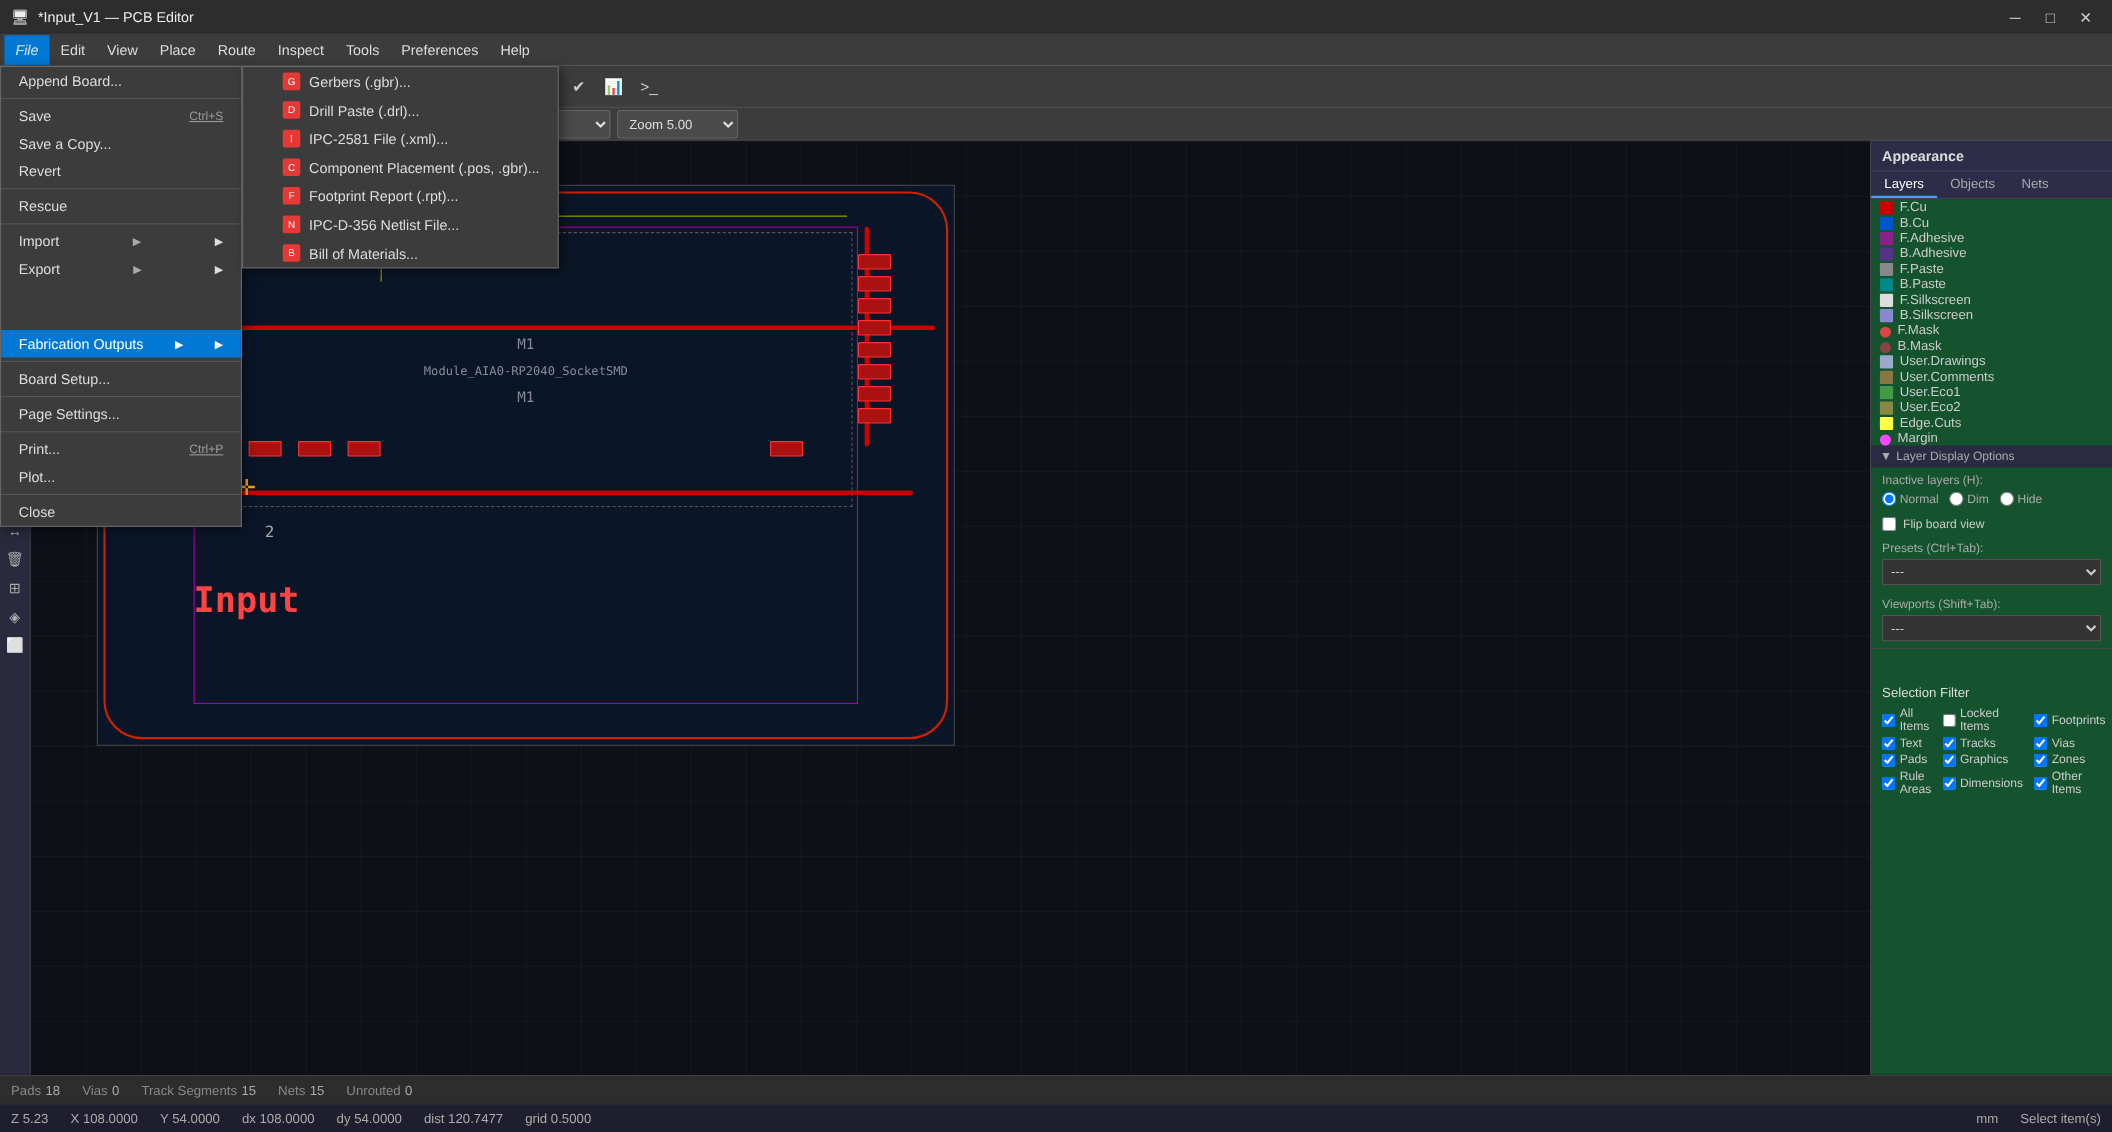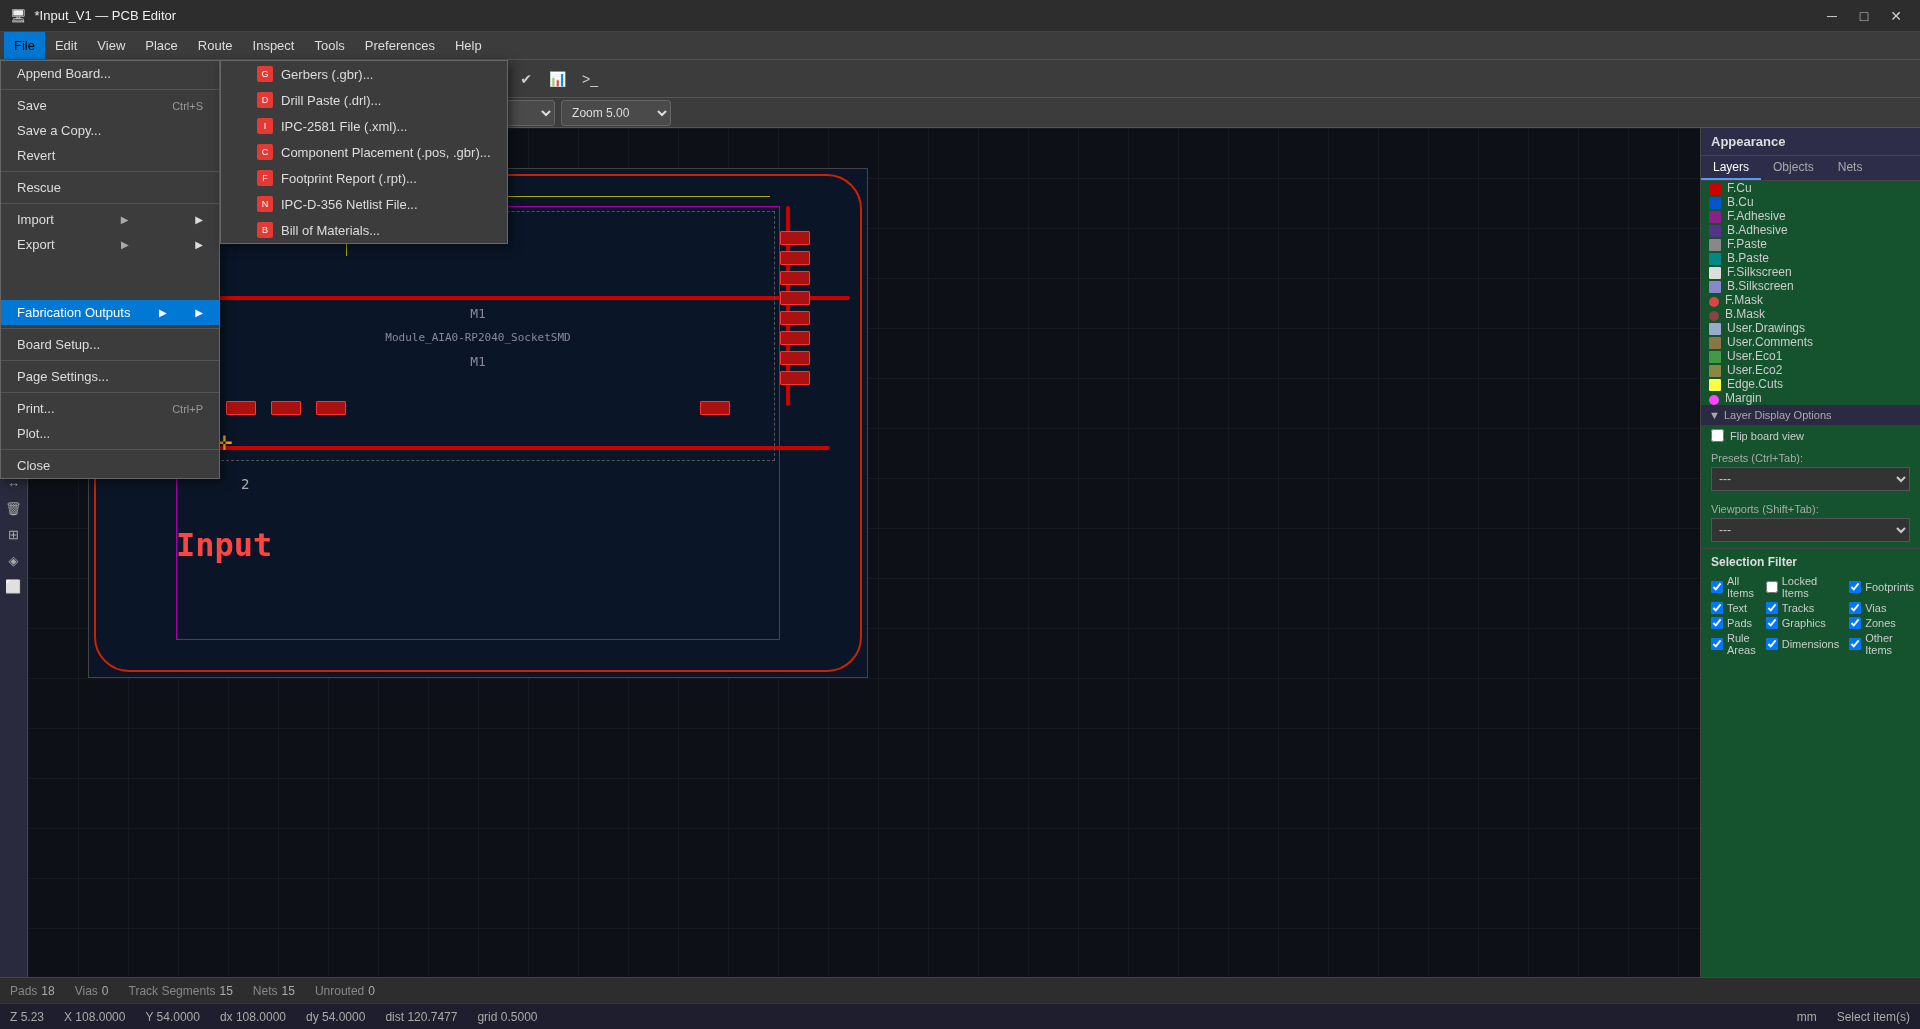--- a/index.html
+++ b/index.html
@@ -31,21 +31,21 @@
       border-bottom: 1px solid #555;
     }
     .menu-item {
       padding: 2px 10px;
       color: #ddd;
       cursor: pointer;
       height: 100%;
       display: flex;
       align-items: center;
     }
-    .menu-item.active { background: #0078d4; color: #000000; }
+    .menu-item.active { background: #0078d4; color: #e5e5e5; font-style: italic; }
 
     
     #toolbar {
       background: #3c3c3c;
       height: 38px;
       display: flex;
       align-items: center;
       padding: 0 4px;
       gap: 2px;
       border-bottom: 1px solid #555;
@@ -217,21 +217,21 @@
       border: 1px solid #555;
       color: #ccc;
       padding: 3px;
       font-size: 12px;
     }
 
     .selection-filter {
       padding: 6px 10px;
       border-top: 1px solid #444;
     }
-    .sf-title { font-weight: bold; color: #ddd; margin-bottom: 6px; }
+    .sf-title { font-weight: normal; color: #ddd; margin-bottom: 6px; margin-top: 27px; }
     .sf-grid {
       display: grid;
       grid-template-columns: 1fr 1fr 1fr;
       gap: 3px 10px;
     }
     .sf-item {
       display: flex;
       align-items: center;
       gap: 4px;
       font-size: 11px;
@@ -267,21 +267,21 @@
     .fmenu-item {
       padding: 5px 16px;
       cursor: pointer;
       display: flex;
       align-items: center;
       justify-content: space-between;
       color: #ddd;
     }
     .fmenu-item.has-sub::after { content: '▶'; font-size: 10px; }
     .fmenu-separator { height: 1px; background: #555; margin: 3px 0; }
-    .fmenu-shortcut { color: #999; font-size: 11px; margin-left: 32px; }
+    .fmenu-shortcut { color: #999; font-size: 11px; margin-left: 32px; text-decoration: underline; }
 
     
     #fabout-submenu {
       position: absolute;
       top: 60px; left: 220px;
       background: #3c3c3c;
       border: 1px solid #666;
       min-width: 270px;
       z-index: 101;
       box-shadow: 3px 3px 10px rgba(0,0,0,0.5);
@@ -561,20 +561,34 @@
         <div class="layer-dot" style="background:#ff44ff;"></div>
         <span class="layer-name">Margin</span>
       </div>
     </div>
 
     <div class="section-header">
       <span>▼</span>
       <span>Layer Display Options</span>
     </div>
 
+    <div class="inactive-layers">
+      <div>Inactive layers (H):</div>
+      <div class="radio-group">
+        <label class="radio-option">
+          <input type="radio" name="inactive" checked="" style=""> Normal
+        </label>
+        <label class="radio-option">
+          <input type="radio" name="inactive" style=""> Dim
+        </label>
+        <label class="radio-option">
+          <input type="radio" name="inactive" style=""> Hide
+        </label>
+      </div>
+    </div>
 
     <div class="flip-board">
       <input type="checkbox" style="">
       <span>Flip board view</span>
     </div>
 
     <div class="presets-section">
       <div class="presets-label">Presets (Ctrl+Tab):</div>
       <select class="presets-dropdown">
         <option>---</option>

